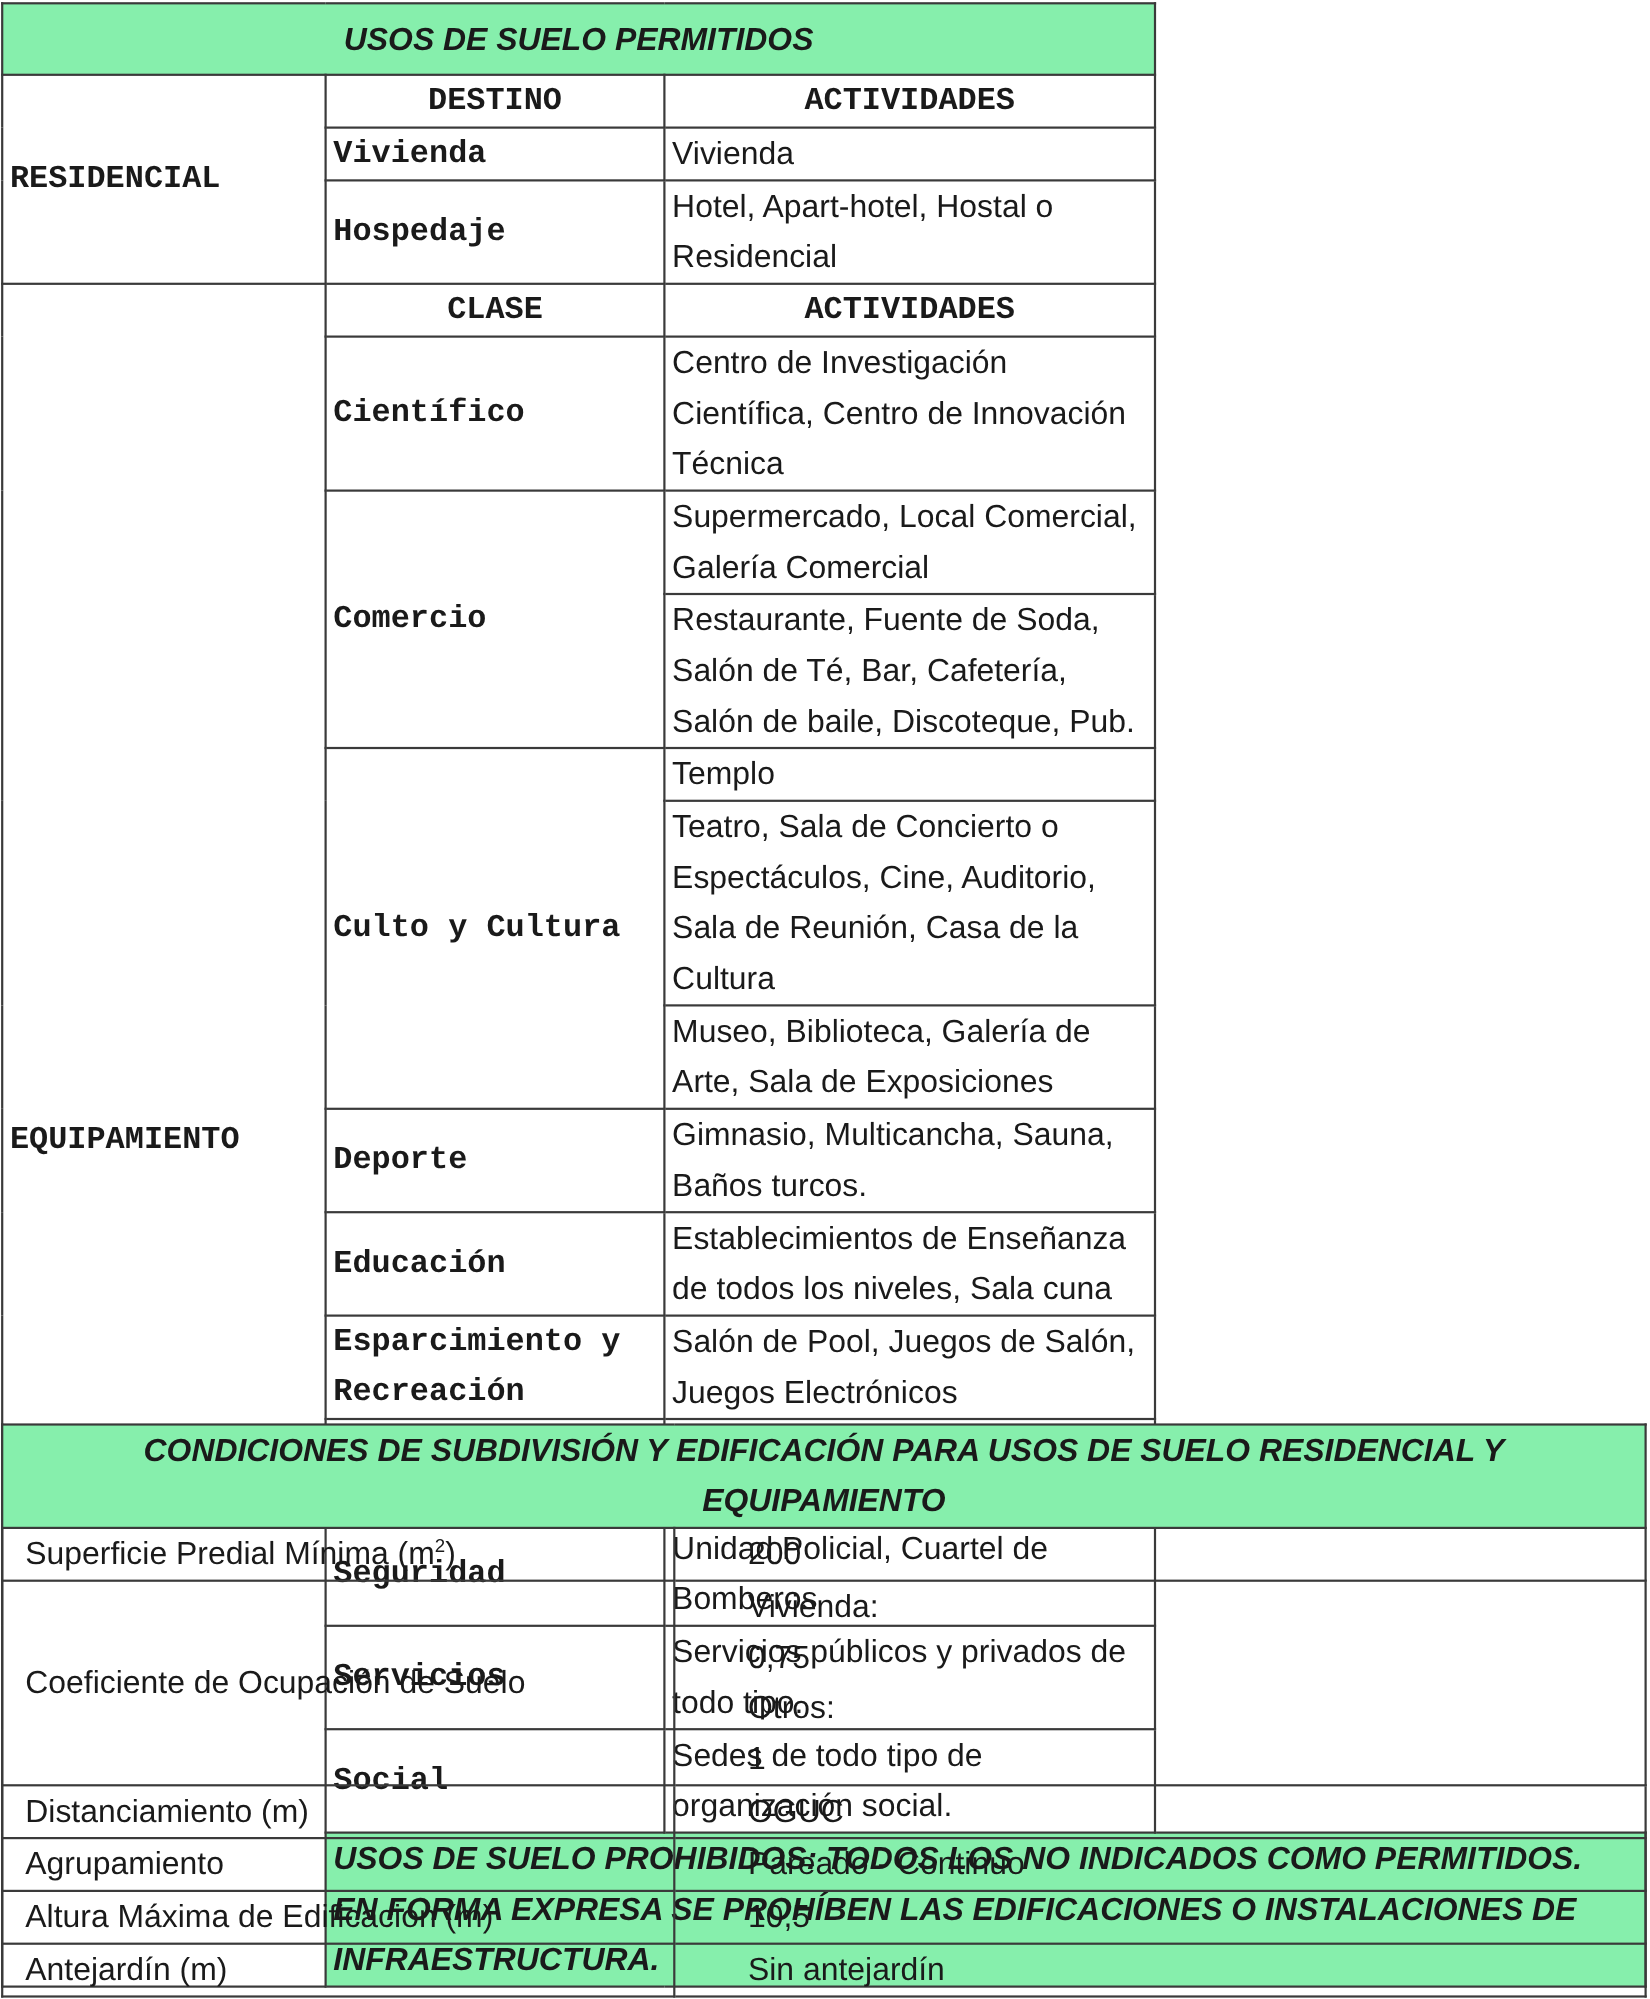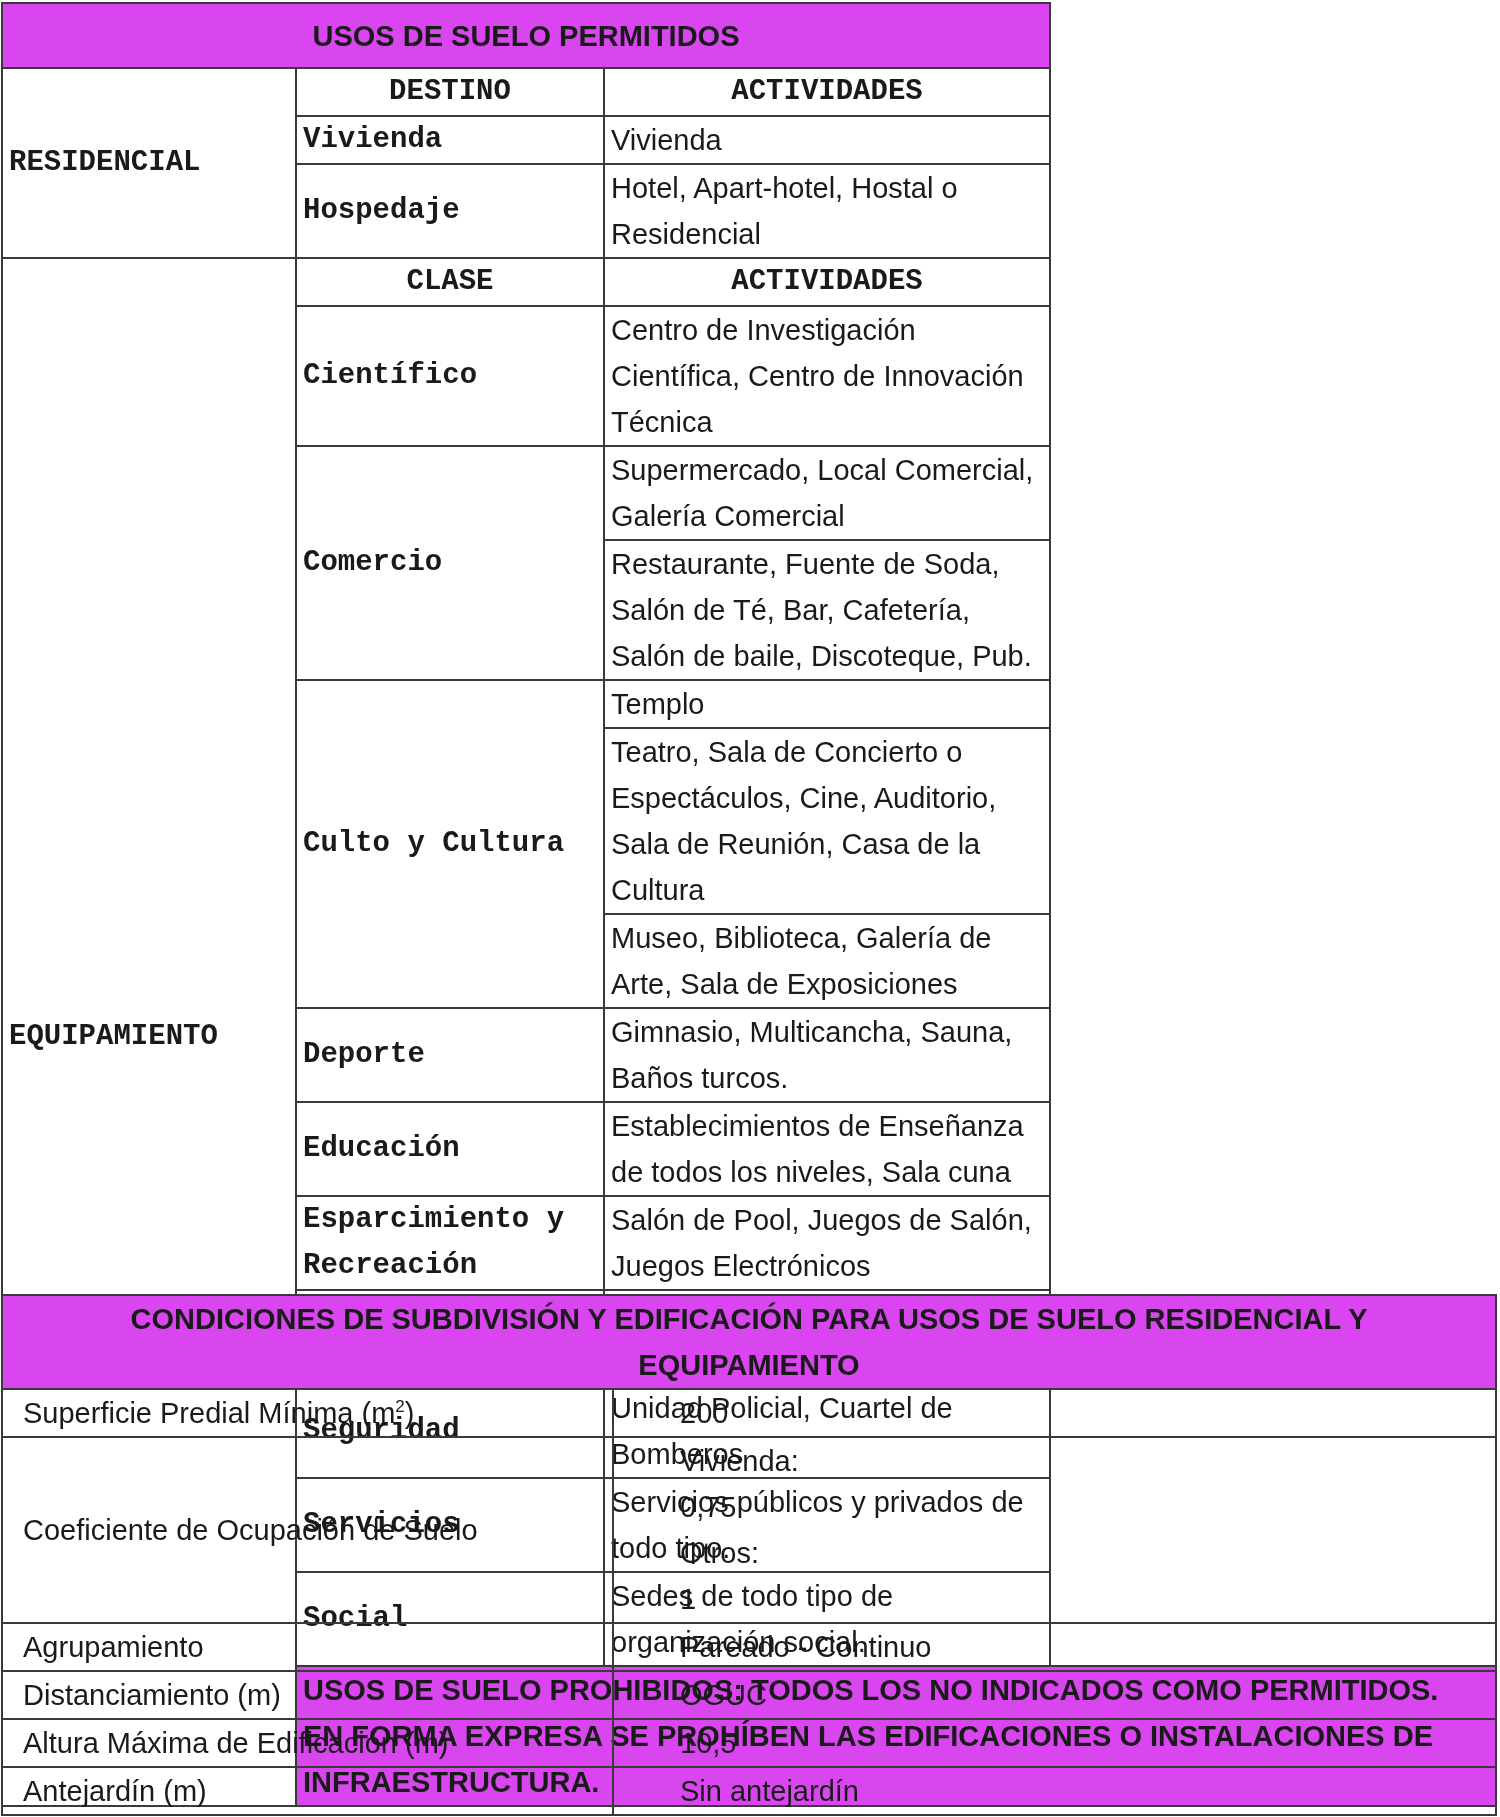--- a/index.html
+++ b/index.html
@@ -2,21 +2,21 @@
 <html><head>
 <meta charset="utf-8">
 <style>
   html, body { margin:0; padding:0; background:#ffffff; }
   body { width:1500px; height:1817px; position:relative; overflow:hidden;
          font-family:"Liberation Sans", sans-serif; color:#1a1a1a; }
   .tbl { position:absolute; left:1px; width:1496px; border-collapse:collapse; table-layout:fixed; }
   .tbl td { border:2px solid #3a3a3a; padding:0 6px; font-size:29px; vertical-align:middle; line-height:46px; }
   .t1 { top:2px; }
   .t2 { top:1294px; }
-  .gray { background:#d946ef; }
+  .gray { background:#86efac;font-style:italic; }
   .title { text-align:center; font-weight:bold; height:63px; }
   .b { font-weight:bold;font-family:Liberation Mono, monospace; }
   .ctr { text-align:center; }
   .h47 { height:43px; }
   .prohib { text-align:left; font-weight:bold; line-height:47px; padding:2px 40px; }
   .t2 td { padding-left:20px; }
   .t2 td.val { padding-left:66px; }
   .t2 .title { padding:0 20px; line-height:46px; height:92px;margin-top:44px; }
   sup { font-size:17px; vertical-align:super; line-height:0; }
   .stack span { display:block; line-height:46px; }
@@ -132,26 +132,26 @@
     <td class="val">200</td>
   </tr>
   <tr>
     <td>Coeficiente de Ocupación de Suelo</td>
     <td class="val stack">
       <span><span>Vivienda:</span><span class="pad-tab"></span><span style="display:inline">0,75</span></span>
       <span><span>Otros:</span><span class="pad-tab" style="width:58px"></span><span style="display:inline">1</span></span>
     </td>
   </tr>
   <tr>
+    <td>Distanciamiento (m)</td>
+    <td class="val">OGUC</td>
+  </tr>
+  <tr>
     <td>Agrupamiento</td>
     <td class="val">Pareado - Continuo</td>
-  </tr>
-  <tr>
-    <td>Distanciamiento (m)</td>
-    <td class="val">OGUC</td>
   </tr>
   <tr>
     <td>Altura Máxima de Edificación (m)</td>
     <td class="val">10,5</td>
   </tr>
   <tr>
     <td>Antejardín (m)</td>
     <td class="val">Sin antejardín</td>
   </tr>
 

